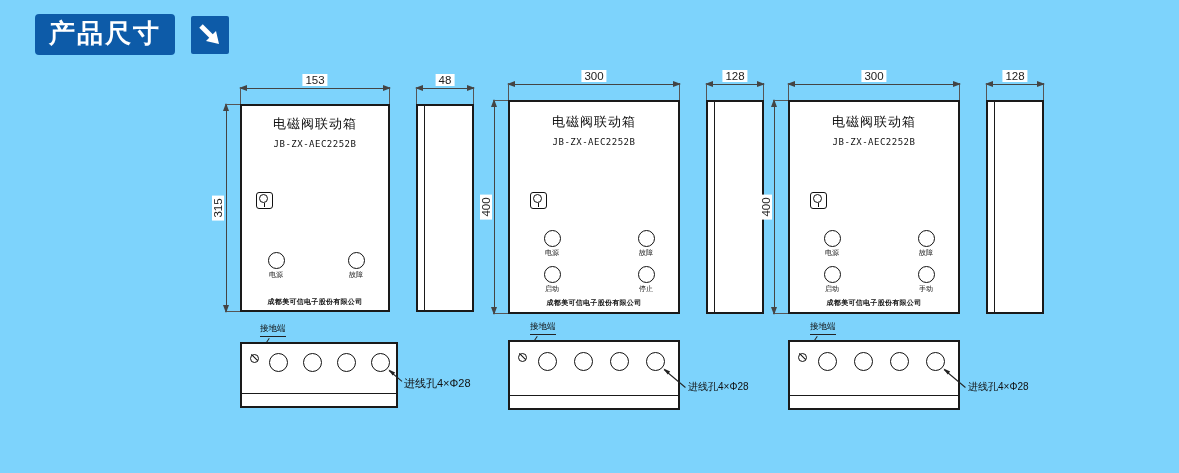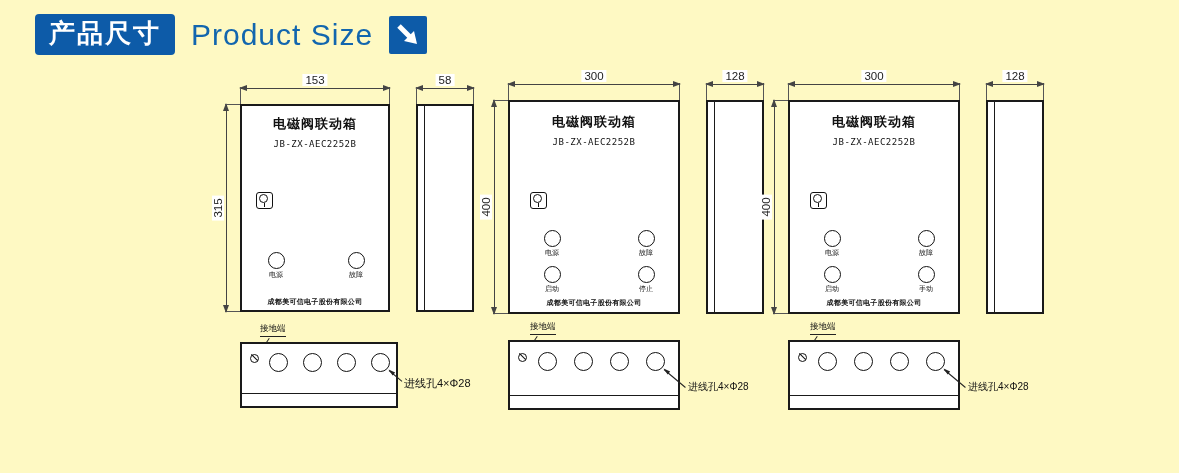--- a/index.html
+++ b/index.html
@@ -1,17 +1,17 @@
 <!DOCTYPE html>
 <html><head>
 <meta charset="utf-8">
 <style>
   html,body{margin:0;padding:0;background:#fff;}
   body{font-family:"Liberation Sans", sans-serif;color:#111;}
-  .stage{position:relative;width:1179px;height:473px;background:#fef9c3;overflow:hidden;}
+  .stage{position:relative;width:1179px;height:473px;background:#7dd3fc;overflow:hidden;}
 
   
   .hdr{position:absolute;left:35px;top:14px;display:flex;align-items:center;gap:16px;}
   .badge{background:#0d5ba8;color:#fff;font-size:26px;font-weight:bold;padding:4px 14px 6px;border-radius:4px;letter-spacing:2px;line-height:1.2;}
   .hdr-title{color:#1266ae;font-size:30px;letter-spacing:1px;}
   .hdr-icon{display:inline-flex;}
 
   
   .dim{position:absolute;}
   .dim-h{height:0;border-top:1px solid #444;}
@@ -22,21 +22,21 @@
   .dim-h .ext.l{left:0;} .dim-h .ext.r{right:0;}
   .dim-v{width:0;border-left:1px solid #444;}
   .dim-v::before{content:"";position:absolute;top:-1px;left:-4px;border-left:3.5px solid transparent;border-right:3.5px solid transparent;border-bottom:8px solid #444;}
   .dim-v::after{content:"";position:absolute;bottom:-1px;left:-4px;border-left:3.5px solid transparent;border-right:3.5px solid transparent;border-top:8px solid #444;}
   .dim-v .dim-label{position:absolute;top:50%;left:-9px;transform:translate(-50%,-50%) rotate(-90deg);font-size:11.5px;color:#222;background:#fff;padding:0 3px;white-space:nowrap;}
   .dim-v .ext{position:absolute;left:-2px;width:16px;height:0;border-top:1px solid #555;}
   .dim-v .ext.t{top:0;} .dim-v .ext.b{bottom:0;}
 
   
   .front,.side,.bview{position:absolute;border:2px solid #1a1a1a;background:#fff;box-sizing:border-box;}
-  .box-title{position:absolute;left:0;right:0;text-align:center;font-weight:bold;font-size:13px;letter-spacing:1px;}
+  .box-title{position:absolute;left:0;right:0;text-align:center;font-weight:normal;font-size:13px;letter-spacing:1px;}
   .box-model{position:absolute;left:0;right:0;text-align:center;font-family:"DejaVu Sans Mono", monospace;font-size:9px;letter-spacing:0.5px;}
   .company{position:absolute;left:0;right:0;text-align:center;font-size:7px;font-weight:600;letter-spacing:0.3px;white-space:nowrap;}
   .lock{position:absolute;width:15px;height:15px;border:1.6px solid #111;border-radius:3px;}
   .lock::before{content:"";position:absolute;left:2.4px;top:1.4px;width:7px;height:7px;border:1.6px solid #111;border-radius:50%;}
   .lock::after{content:"";position:absolute;left:6.6px;top:9.6px;width:0;height:4px;border-left:1.6px solid #111;}
   .light{position:absolute;width:40px;text-align:center;}
   .light .c{display:block;width:17px;height:17px;border:1.6px solid #111;border-radius:50%;margin:0 auto;box-sizing:border-box;}
   .light .t{display:block;font-size:7px;margin-top:2px;line-height:1.1;}
   .side-line{position:absolute;left:6px;top:0;bottom:0;width:0;border-left:1px solid #1a1a1a;}
 
@@ -52,40 +52,39 @@
   .ground-label{position:absolute;font-size:8.5px;border-bottom:1px solid #222;padding-bottom:1px;white-space:nowrap;}
   .inlet-label{position:absolute;font-size:11px;white-space:nowrap;}
 </style>
 </head>
 <body>
 
 <div class="stage">
 
   <header class="hdr">
     <span class="badge">产品尺寸</span>
-    <span class="hdr-title">Product Size</span>
     <span class="hdr-icon">
       <svg width="38" height="38" viewBox="0 0 38 38">
         <rect width="38" height="38" rx="2" fill="#0d5ba8"></rect>
         <line x1="10" y1="10" x2="21" y2="21" stroke="#fff" stroke-width="5"></line>
         <polygon points="28,28 15,25 25,15" fill="#fff"></polygon>
       </svg>
     </span>
   </header>
 
   <section>
     <div class="dim dim-h" style="left:240px;top:88px;width:150px">
       <span class="ext l"></span>
       <span class="ext r"></span>
       <span class="dim-label">153</span>
     </div>
     <div class="dim dim-h" style="left:416px;top:88px;width:58px">
       <span class="ext l"></span>
       <span class="ext r"></span>
-      <span class="dim-label">58</span>
+      <span class="dim-label">48</span>
     </div>
     <div class="dim dim-v" style="left:226px;top:104px;height:208px">
       <span class="ext t"></span>
       <span class="ext b"></span>
       <span class="dim-label">315</span>
     </div>
 
     <div class="front" style="left:240px;top:104px;width:150px;height:208px">
       <div class="box-title" style="top:9px">电磁阀联动箱</div>
       <div class="box-model" style="top:33px">JB-ZX-AEC2252B</div>

